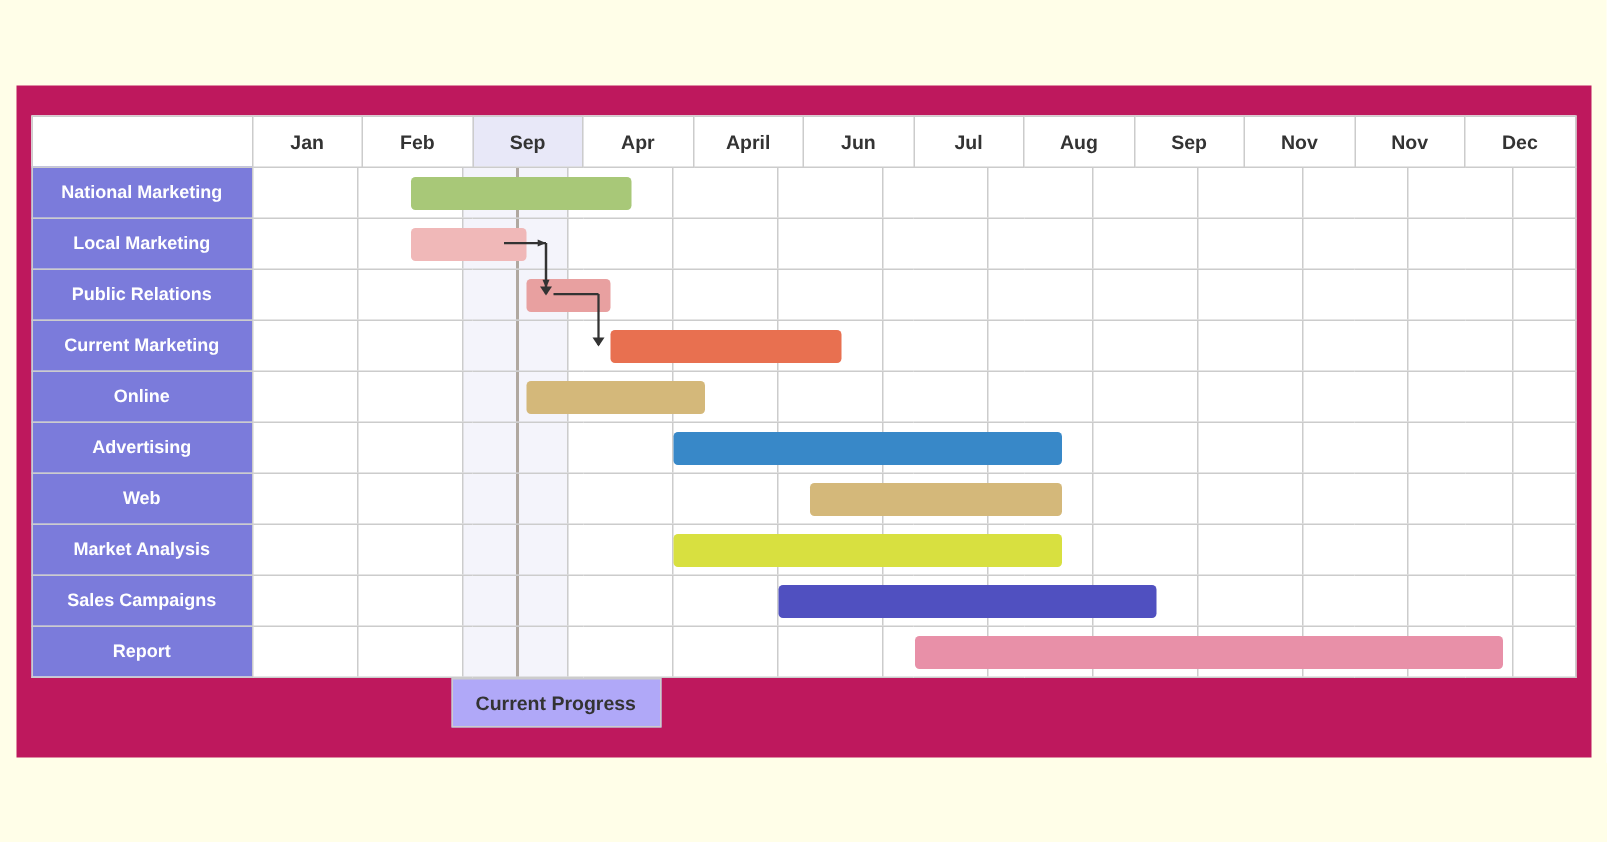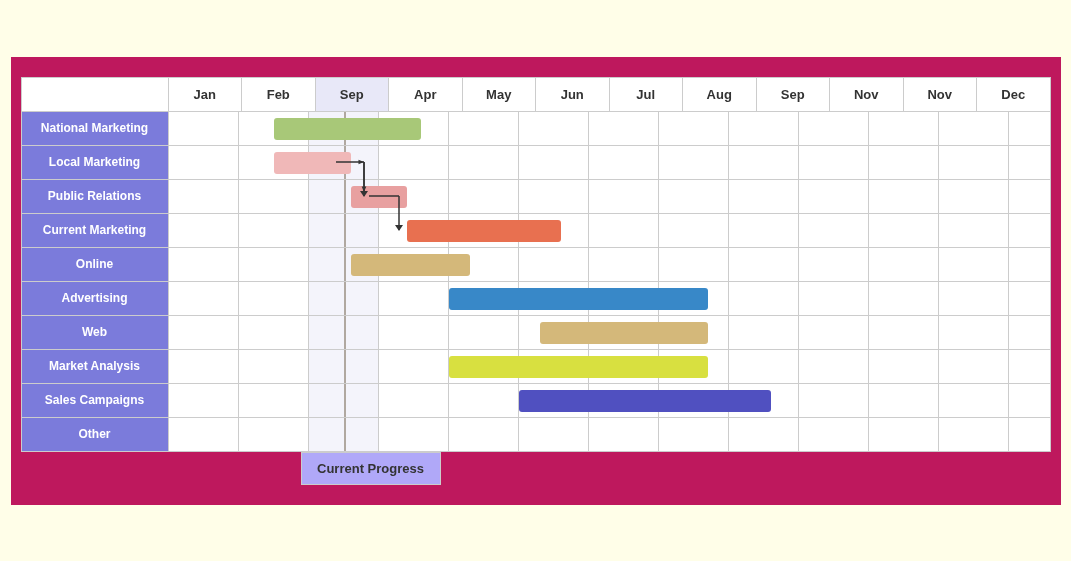--- a/index.html
+++ b/index.html
@@ -77,21 +77,21 @@
 
   <div style="position:relative;">
     <table class="gantt-table" id="gantt-table">
       <thead>
         <tr id="header-row">
           <th style="width:140px;"></th>
         <th style="width: 70px; min-width: 70px;">Jan</th>
             <th style="width: 70px; min-width: 70px;">Feb</th>
             <th style="width: 70px; min-width: 70px; background: rgb(232, 232, 248);">Sep</th>
             <th style="width: 70px; min-width: 70px;">Apr</th>
-            <th style="width: 70px; min-width: 70px;">May</th>
+            <th style="width: 70px; min-width: 70px;">April</th>
             <th style="width: 70px; min-width: 70px;">Jun</th>
             <th style="width: 70px; min-width: 70px;">Jul</th>
             <th style="width: 70px; min-width: 70px;">Aug</th>
             <th style="width: 70px; min-width: 70px;">Sep</th>
             <th style="width: 70px; min-width: 70px;">Nov</th>
             <th style="width: 70px; min-width: 70px;">Nov</th>
             <th style="width: 70px; min-width: 70px;">Dec</th>
           </tr>
       </thead>
       <tbody id="gantt-body">
@@ -260,35 +260,36 @@
               <div style="position: absolute; left: 490px; top: 0px; width: 70px; height: 100%; border-right: 1px solid rgb(204, 204, 204);"></div>
               <div style="position: absolute; left: 560px; top: 0px; width: 70px; height: 100%; border-right: 1px solid rgb(204, 204, 204);"></div>
               <div style="position: absolute; left: 630px; top: 0px; width: 70px; height: 100%; border-right: 1px solid rgb(204, 204, 204);"></div>
               <div style="position: absolute; left: 700px; top: 0px; width: 70px; height: 100%; border-right: 1px solid rgb(204, 204, 204);"></div>
               <div style="position: absolute; left: 770px; top: 0px; width: 70px; height: 100%; border-right: 1px solid rgb(204, 204, 204);"></div>
               <div style="position: absolute; left: 175px; top: 0px; width: 2px; height: 100%; background: rgb(176, 168, 160); z-index: 5;"></div>
               <div class="bar" style="left: 350px; width: 252px; background: rgb(80, 80, 192); z-index: 6;"></div>
             </td>
           </tr>
           <tr>
-            <td class="row-label">Other</td>
-            <td colspan="12" style="padding: 0px; position: relative; height: 34px;">
-              <div style="position: absolute; left: 0px; top: 0px; width: 70px; height: 100%; border-right: 1px solid rgb(204, 204, 204);"></div>
-              <div style="position: absolute; left: 70px; top: 0px; width: 70px; height: 100%; border-right: 1px solid rgb(204, 204, 204);"></div>
-              <div style="position: absolute; left: 140px; top: 0px; width: 70px; height: 100%; border-right: 1px solid rgb(204, 204, 204); background: rgba(180, 180, 230, 0.15);"></div>
-              <div style="position: absolute; left: 210px; top: 0px; width: 70px; height: 100%; border-right: 1px solid rgb(204, 204, 204);"></div>
-              <div style="position: absolute; left: 280px; top: 0px; width: 70px; height: 100%; border-right: 1px solid rgb(204, 204, 204);"></div>
-              <div style="position: absolute; left: 350px; top: 0px; width: 70px; height: 100%; border-right: 1px solid rgb(204, 204, 204);"></div>
-              <div style="position: absolute; left: 420px; top: 0px; width: 70px; height: 100%; border-right: 1px solid rgb(204, 204, 204);"></div>
-              <div style="position: absolute; left: 490px; top: 0px; width: 70px; height: 100%; border-right: 1px solid rgb(204, 204, 204);"></div>
-              <div style="position: absolute; left: 560px; top: 0px; width: 70px; height: 100%; border-right: 1px solid rgb(204, 204, 204);"></div>
-              <div style="position: absolute; left: 630px; top: 0px; width: 70px; height: 100%; border-right: 1px solid rgb(204, 204, 204);"></div>
-              <div style="position: absolute; left: 700px; top: 0px; width: 70px; height: 100%; border-right: 1px solid rgb(204, 204, 204);"></div>
-              <div style="position: absolute; left: 770px; top: 0px; width: 70px; height: 100%; border-right: 1px solid rgb(204, 204, 204);"></div>
-              <div style="position: absolute; left: 175px; top: 0px; width: 2px; height: 100%; background: rgb(176, 168, 160); z-index: 5;"></div>
+            <td class="row-label">Report</td>
+            <td colspan="12" style="padding: 0px; position: relative; height: 34px;">
+              <div style="position: absolute; left: 0px; top: 0px; width: 70px; height: 100%; border-right: 1px solid rgb(204, 204, 204);"></div>
+              <div style="position: absolute; left: 70px; top: 0px; width: 70px; height: 100%; border-right: 1px solid rgb(204, 204, 204);"></div>
+              <div style="position: absolute; left: 140px; top: 0px; width: 70px; height: 100%; border-right: 1px solid rgb(204, 204, 204); background: rgba(180, 180, 230, 0.15);"></div>
+              <div style="position: absolute; left: 210px; top: 0px; width: 70px; height: 100%; border-right: 1px solid rgb(204, 204, 204);"></div>
+              <div style="position: absolute; left: 280px; top: 0px; width: 70px; height: 100%; border-right: 1px solid rgb(204, 204, 204);"></div>
+              <div style="position: absolute; left: 350px; top: 0px; width: 70px; height: 100%; border-right: 1px solid rgb(204, 204, 204);"></div>
+              <div style="position: absolute; left: 420px; top: 0px; width: 70px; height: 100%; border-right: 1px solid rgb(204, 204, 204);"></div>
+              <div style="position: absolute; left: 490px; top: 0px; width: 70px; height: 100%; border-right: 1px solid rgb(204, 204, 204);"></div>
+              <div style="position: absolute; left: 560px; top: 0px; width: 70px; height: 100%; border-right: 1px solid rgb(204, 204, 204);"></div>
+              <div style="position: absolute; left: 630px; top: 0px; width: 70px; height: 100%; border-right: 1px solid rgb(204, 204, 204);"></div>
+              <div style="position: absolute; left: 700px; top: 0px; width: 70px; height: 100%; border-right: 1px solid rgb(204, 204, 204);"></div>
+              <div style="position: absolute; left: 770px; top: 0px; width: 70px; height: 100%; border-right: 1px solid rgb(204, 204, 204);"></div>
+              <div style="position: absolute; left: 175px; top: 0px; width: 2px; height: 100%; background: rgb(176, 168, 160); z-index: 5;"></div>
+              <div class="bar" style="left: 441px; width: 392px; background: rgb(232, 144, 168); z-index: 6;"></div>
             </td>
           </tr>
         </tbody>
     </table>
 
     <div id="progress-footer" style="display:flex; margin-top:0;">
     <div style="width: 140px; min-width: 140px; flex-shrink: 0;"></div>
         <div style="width: 70px; min-width: 70px; flex-shrink: 0;"></div>
         <div style="width: 70px; min-width: 70px; flex-shrink: 0;"></div>
         <div class="current-progress-label" style="width: 140px; min-width: 140px; flex-shrink: 0;">Current Progress</div>

